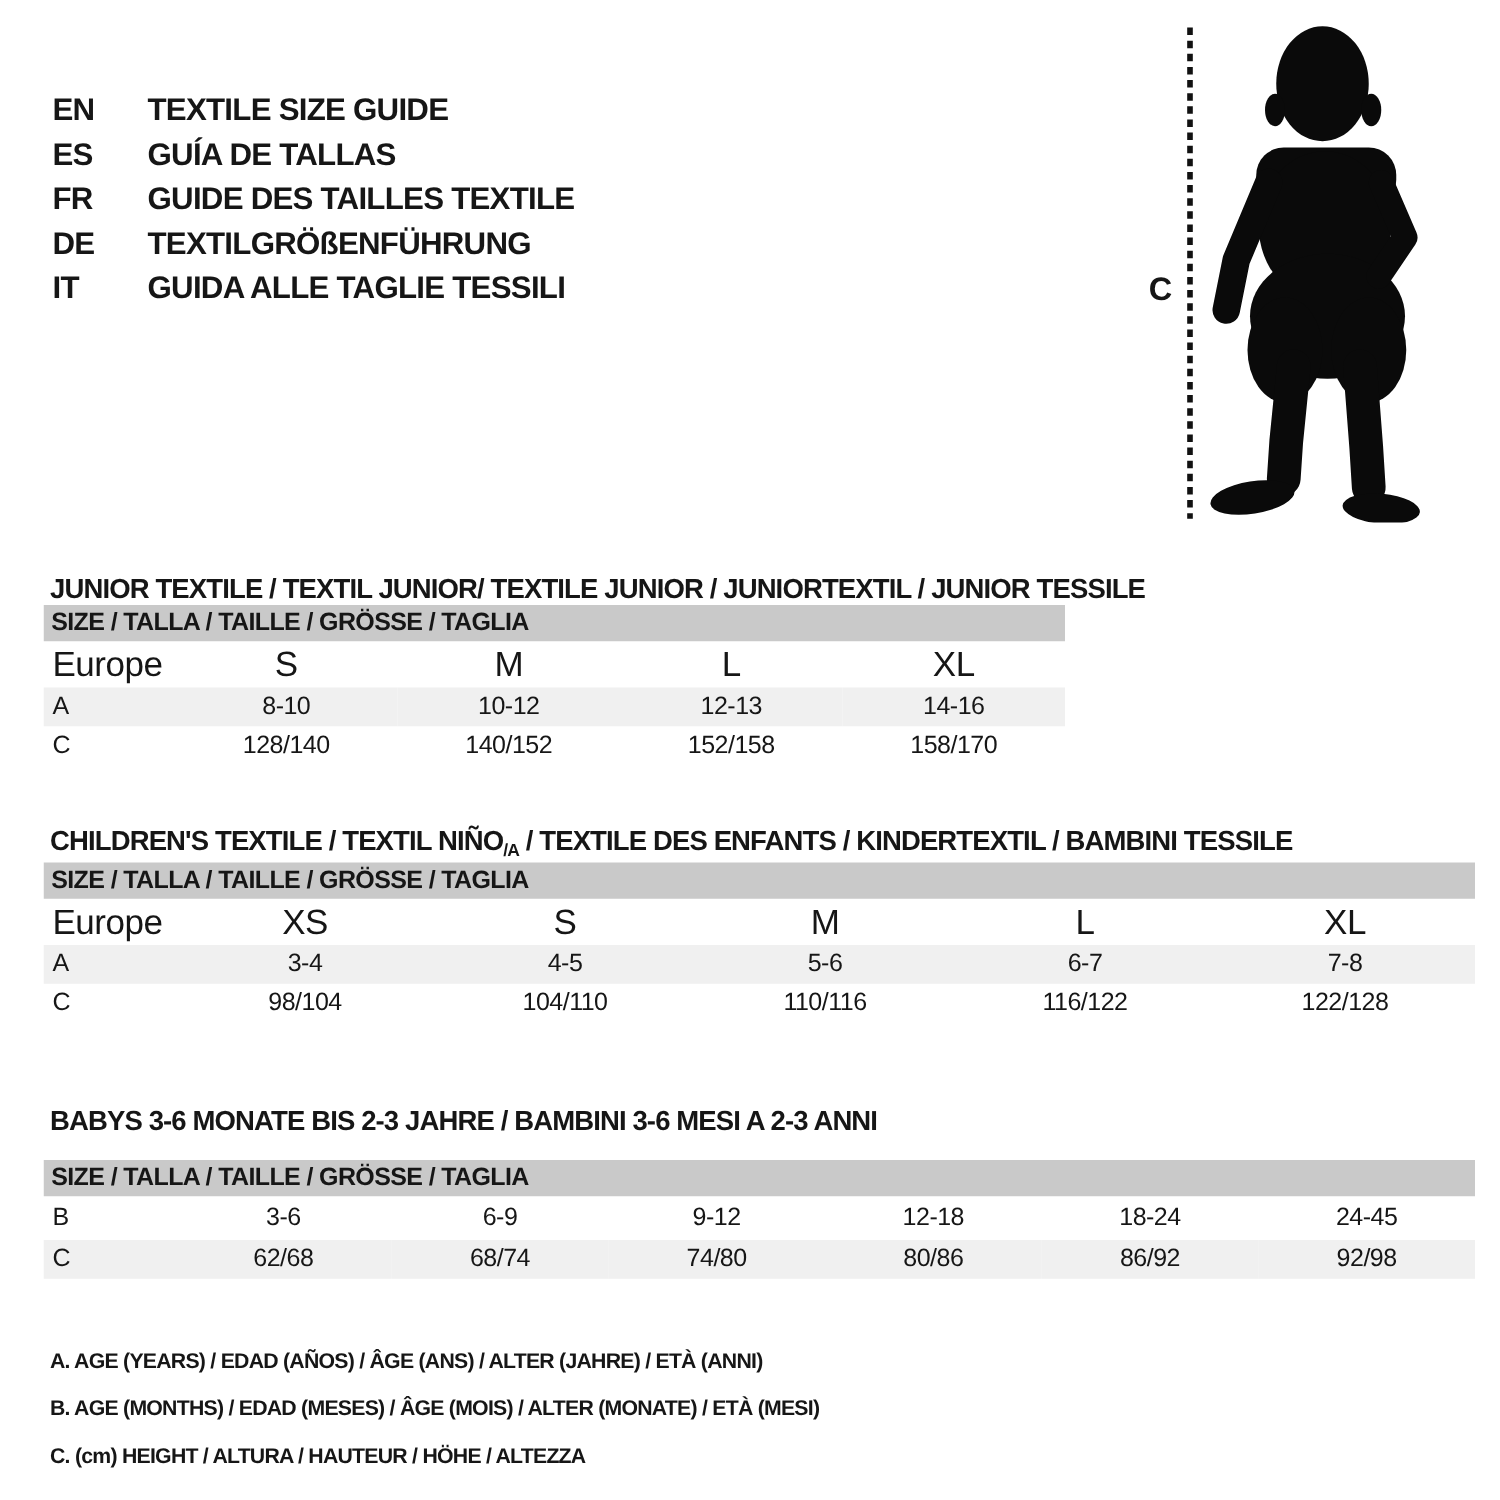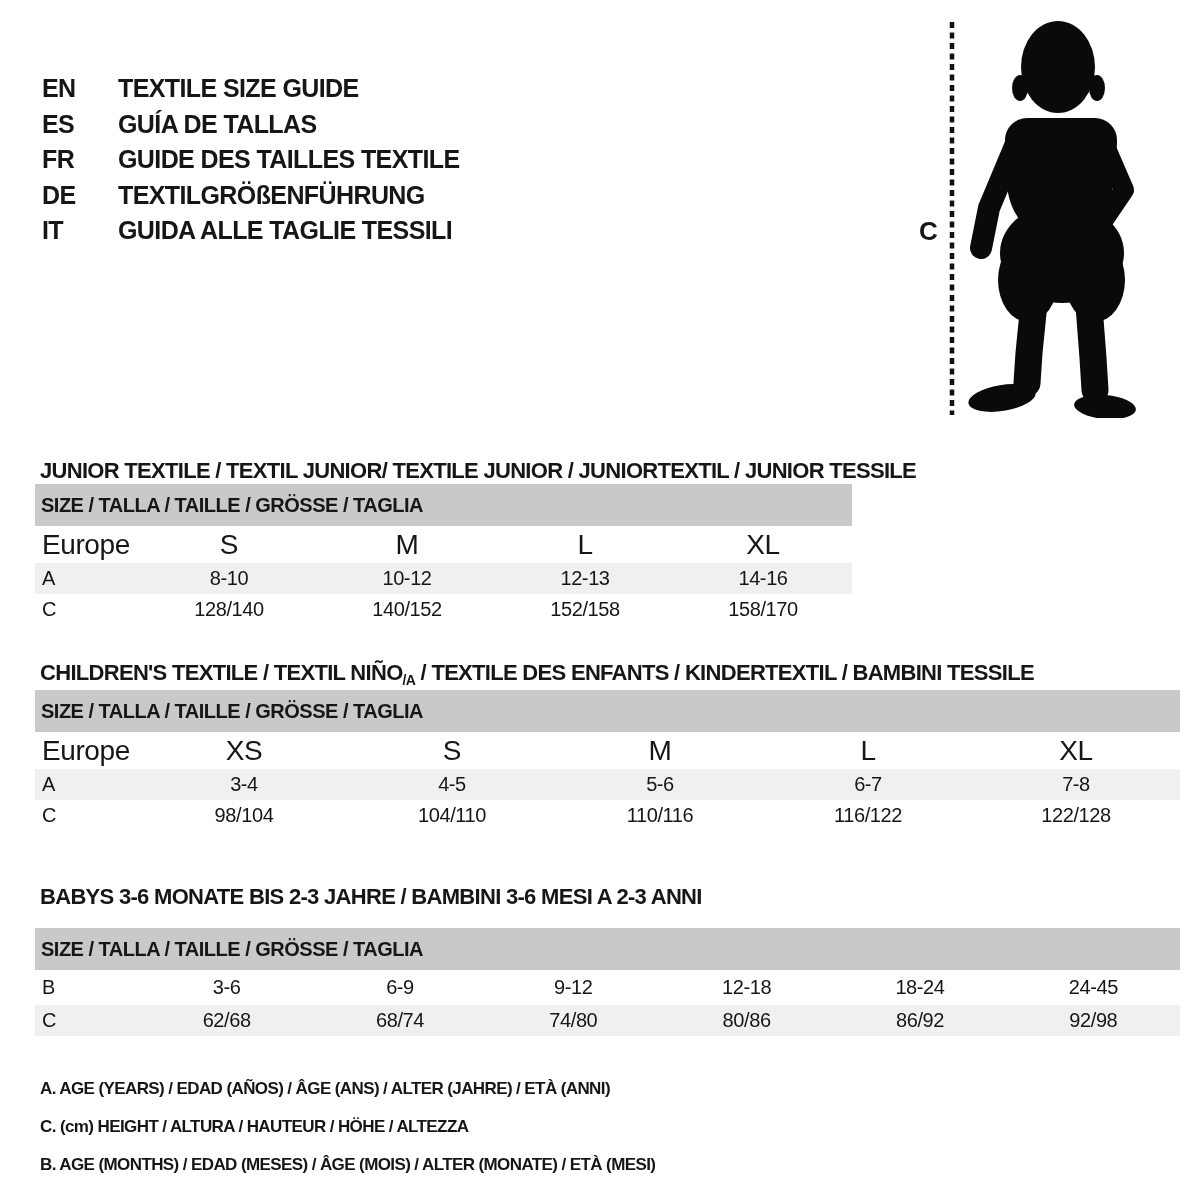--- a/index.html
+++ b/index.html
@@ -39,21 +39,21 @@
   
   table.size-table{position:absolute;left:35px;border-collapse:collapse;table-layout:fixed;}
   .jr-table{top:484px;width:817px;}
   .ch-table{top:690px;width:1145px;}
   .bb-table{top:928px;width:1145px;}
   col.label-col{width:105px;}
   th.size-bar{
     background:var(--bar);
     text-align:left;
     font-size:20px;font-weight:bold;letter-spacing:-0.5px;
-    height:42px;padding:0 0 0 6px;
+    height:29px;padding:0 0 0 6px;
   }
   tbody td{
     text-align:center;vertical-align:middle;
     font-size:20px;font-weight:400;letter-spacing:-0.4px;
     height:31px;padding:0;
   }
   tr.euro-row td{height:37px;font-size:28px;}
   tr.b-row td{height:35px;}
   td.lbl{text-align:left;padding-left:7px;}
   tr.shaded td{background:var(--alt);}
@@ -226,17 +226,17 @@
         <td>74/80</td>
         <td>80/86</td>
         <td>86/92</td>
         <td>92/98</td>
       </tr>
     </tbody>
   </table>
 
   <section class="legend">
     <div class="legend-line">A. AGE (YEARS) / EDAD (AÑOS) / ÂGE (ANS) / ALTER (JAHRE) / ETÀ (ANNI)</div>
+    <div class="legend-line">B. AGE (MONTHS) / EDAD (MESES) / ÂGE (MOIS) / ALTER (MONATE) / ETÀ (MESI)</div>
     <div class="legend-line">C. (cm) HEIGHT / ALTURA / HAUTEUR / HÖHE / ALTEZZA</div>
-    <div class="legend-line">B. AGE (MONTHS) / EDAD (MESES) / ÂGE (MOIS) / ALTER (MONATE) / ETÀ (MESI)</div>
   </section>
 
 </div>
 
 </body></html>

